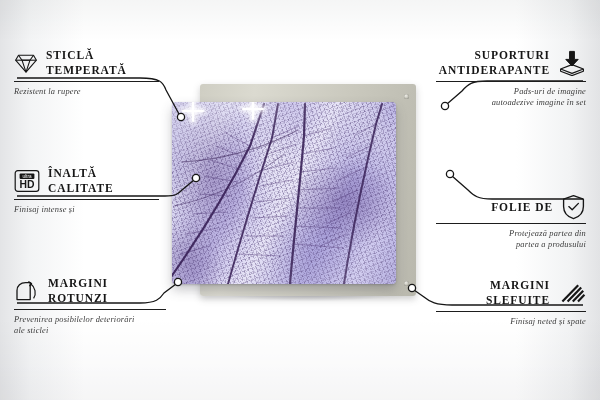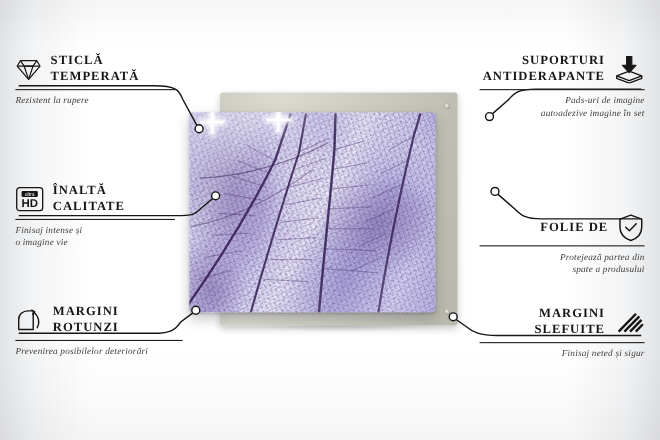--- a/index.html
+++ b/index.html
@@ -221,37 +221,37 @@
         <rect x="5.6" y="4.6" width="14.8" height="5.4" rx="1" fill="#161616"></rect>
         <text x="13" y="9.1" font-family="Liberation Sans, sans-serif" font-size="4.6" fill="#ffffff" text-anchor="middle">ultra</text>
         <text x="13" y="19.4" font-family="Liberation Sans, sans-serif" font-size="10.4" font-weight="bold" fill="#161616" text-anchor="middle">HD</text>
       </svg>
       <div>
         <div class="c-title">ÎNALTĂ CALITATE</div>
       </div>
     </div>
     <div class="c-rule"></div>
     <div class="c-desc">Finisaj intense și</div>
-    <div class="c-desc">o imagine vie</div>
   </div>
 
   <div class="callout c-left" style="left:14px;top:276px;width:152px;">
     <div class="c-head">
       <svg class="icon" width="26" height="23" viewBox="0 0 26 23">
         <path d="M3 19.6 V10.5 C3 5.6, 6.6 2.6, 11.6 2.6 H16.2 V19.6 Z" fill="none" stroke="#161616" stroke-width="1.3" stroke-linejoin="round"></path>
         <path d="M19.6 18.4 C22.6 13.6, 21.4 7.4, 16.4 3.6" fill="none" stroke="#161616" stroke-width="1.2"></path>
         <path d="M14.4 1.6 L17.6 3.4 L15.4 6.2" fill="none" stroke="#161616" stroke-width="1.2" stroke-linejoin="round"></path>
       </svg>
       <div>
         <div class="c-title">MARGINI</div>
         <div class="c-title">ROTUNZI</div>
       </div>
     </div>
     <div class="c-rule"></div>
     <div class="c-desc">Prevenirea posibilelor deteriorări</div>
+    <div class="c-desc">ale sticlei</div>
   </div>
 
   <div class="callout c-right" style="right:14px;top:48px;width:150px;">
     <div class="c-head">
       <div>
         <div class="c-title">SUPORTURI</div>
         <div class="c-title">ANTIDERAPANTE</div>
       </div>
       <svg class="icon" width="28" height="26" viewBox="0 0 28 26">
         <path d="M11.6 1.4 H16.4 V9.4 H20.2 L14 16 L7.8 9.4 H11.6 Z" fill="#161616" stroke="#161616" stroke-width="1" stroke-linejoin="round"></path>
@@ -270,36 +270,36 @@
         <div class="c-title">FOLIE DE</div>
       </div>
       <svg class="icon" width="25" height="26" viewBox="0 0 25 26">
         <path d="M12.5 1.6 L22.4 5.2 V12.4 C22.4 18.6, 18.2 22.8, 12.5 24.6
                  C6.8 22.8, 2.6 18.6, 2.6 12.4 V5.2 Z" fill="none" stroke="#161616" stroke-width="1.35" stroke-linejoin="round"></path>
         <path d="M7.8 12.6 L11.2 15.8 L17.4 9.4" fill="none" stroke="#161616" stroke-width="1.35" stroke-linecap="round" stroke-linejoin="round"></path>
       </svg>
     </div>
     <div class="c-rule"></div>
     <div class="c-desc">Protejează partea din</div>
-    <div class="c-desc">spate a produsului</div>
+    <div class="c-desc">partea a produsului</div>
   </div>
 
   <div class="callout c-right" style="right:14px;top:278px;width:150px;">
     <div class="c-head">
       <div>
         <div class="c-title">MARGINI</div>
         <div class="c-title">SLEFUITE</div>
       </div>
       <svg class="icon" width="28" height="24" viewBox="0 0 28 24">
         <g stroke="#161616" stroke-width="2.2" stroke-linecap="butt">
           <path d="M4.4 20.4 L20.2 4.2"></path>
           <path d="M9.6 20.4 L23.2 6.6"></path>
           <path d="M14.8 20.4 L25.2 9.8"></path>
           <path d="M20.0 20.4 L26.4 13.8"></path>
         </g>
       </svg>
     </div>
     <div class="c-rule"></div>
-    <div class="c-desc">Finisaj neted și sigur</div>
+    <div class="c-desc">Finisaj neted și spate</div>
     <div class="c-desc"></div>
   </div>
 
 </div>
 
 </body></html>

